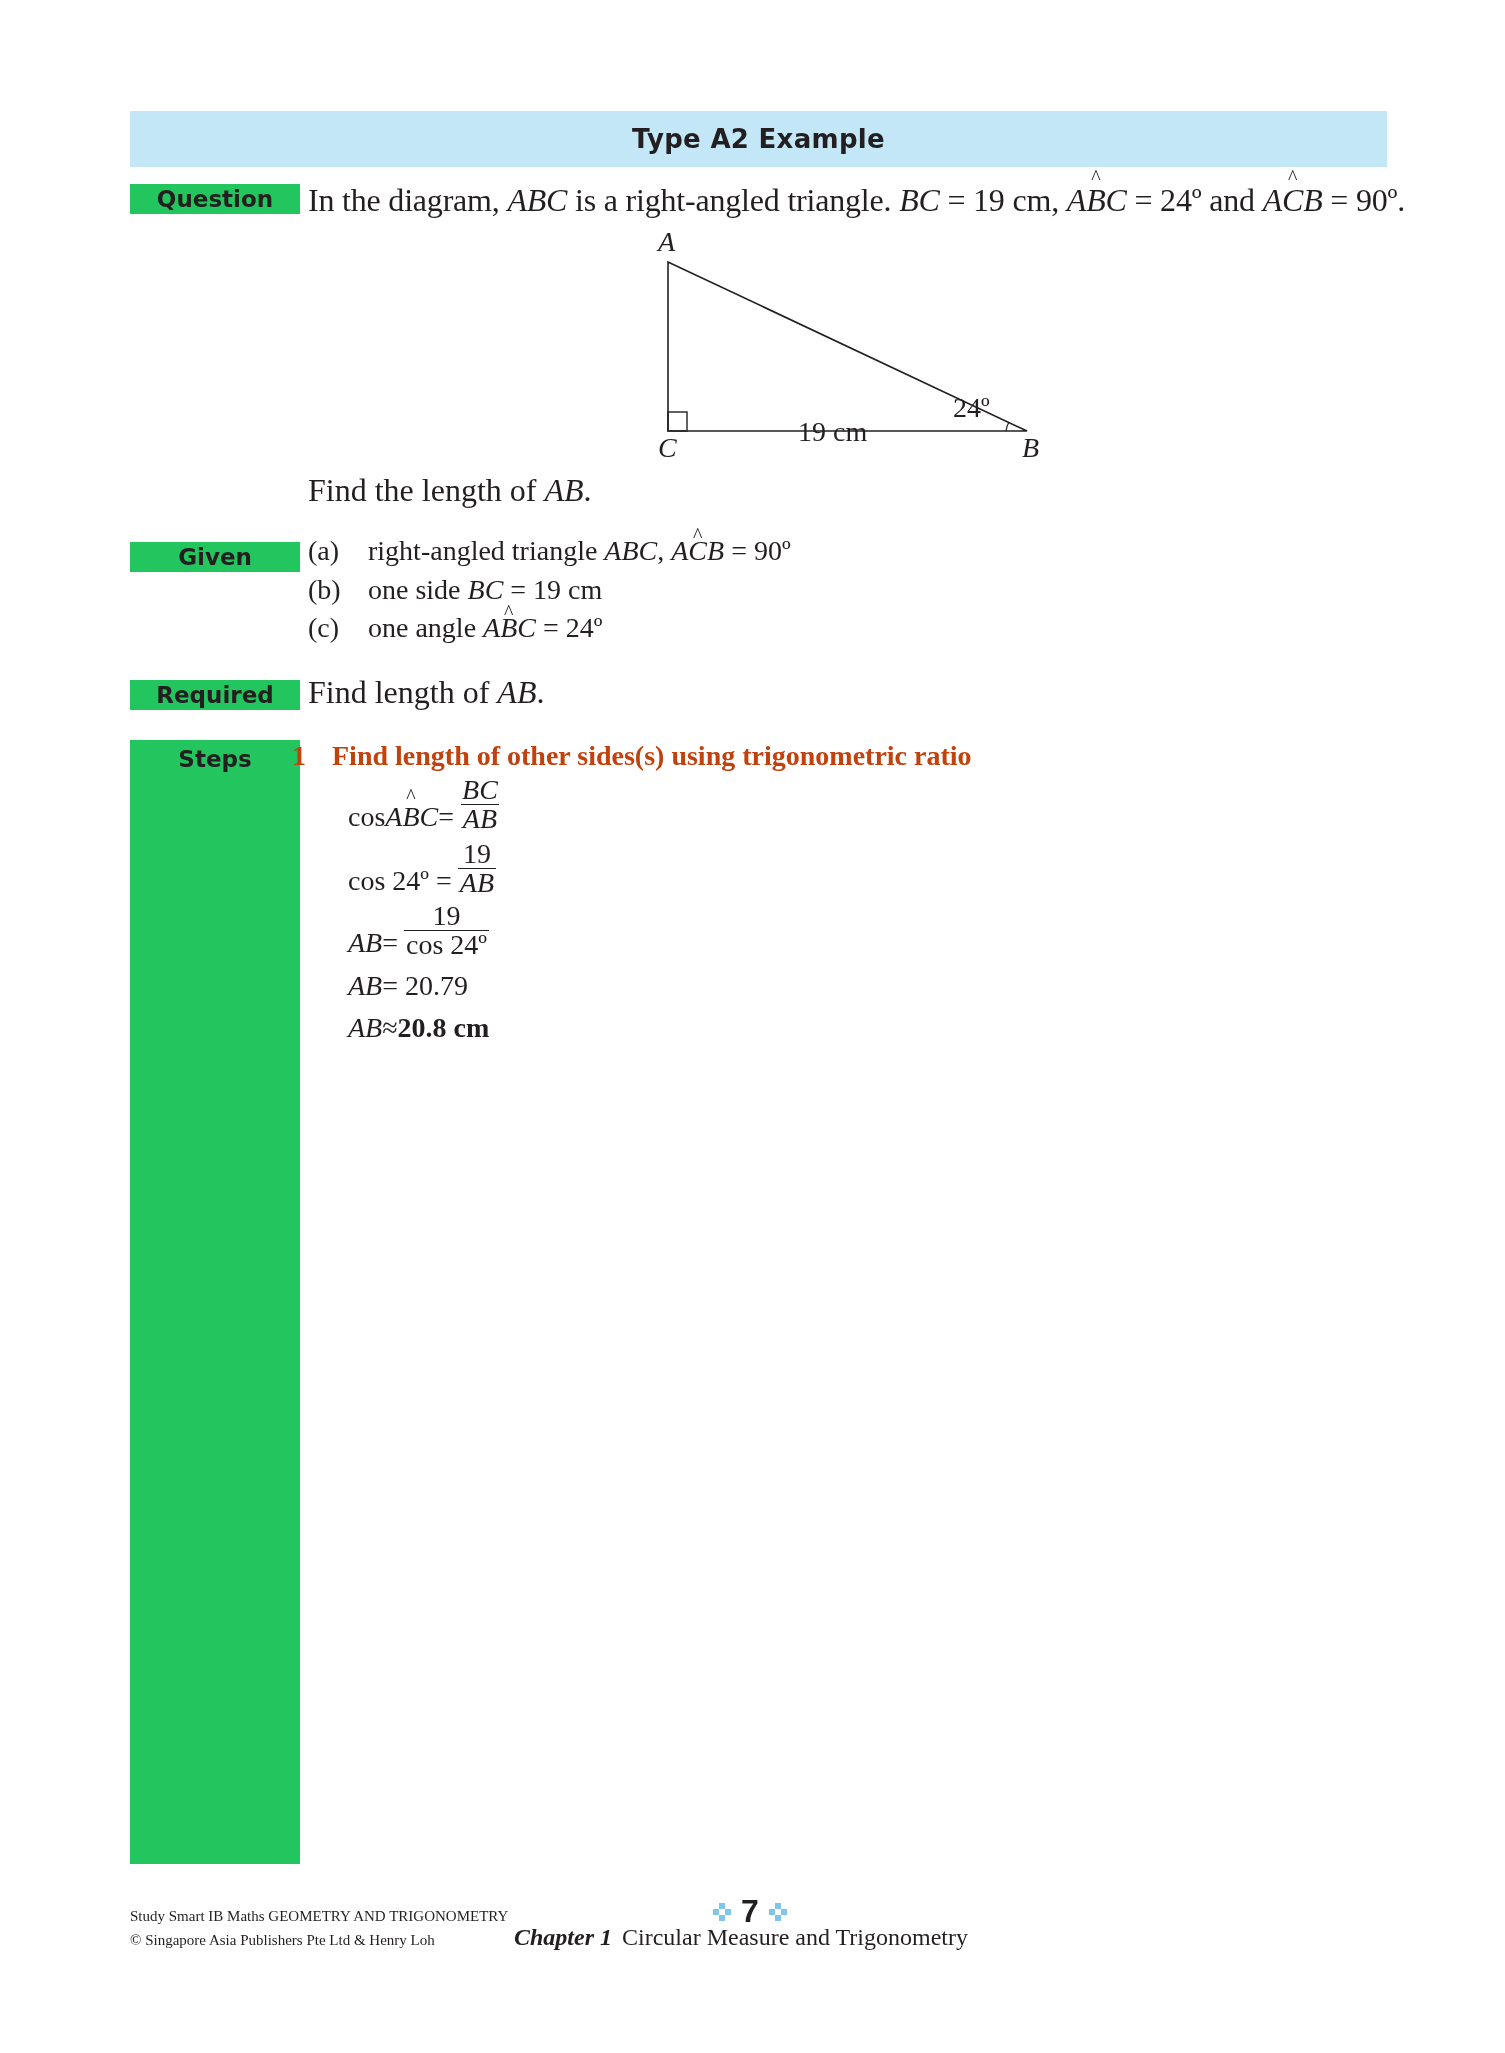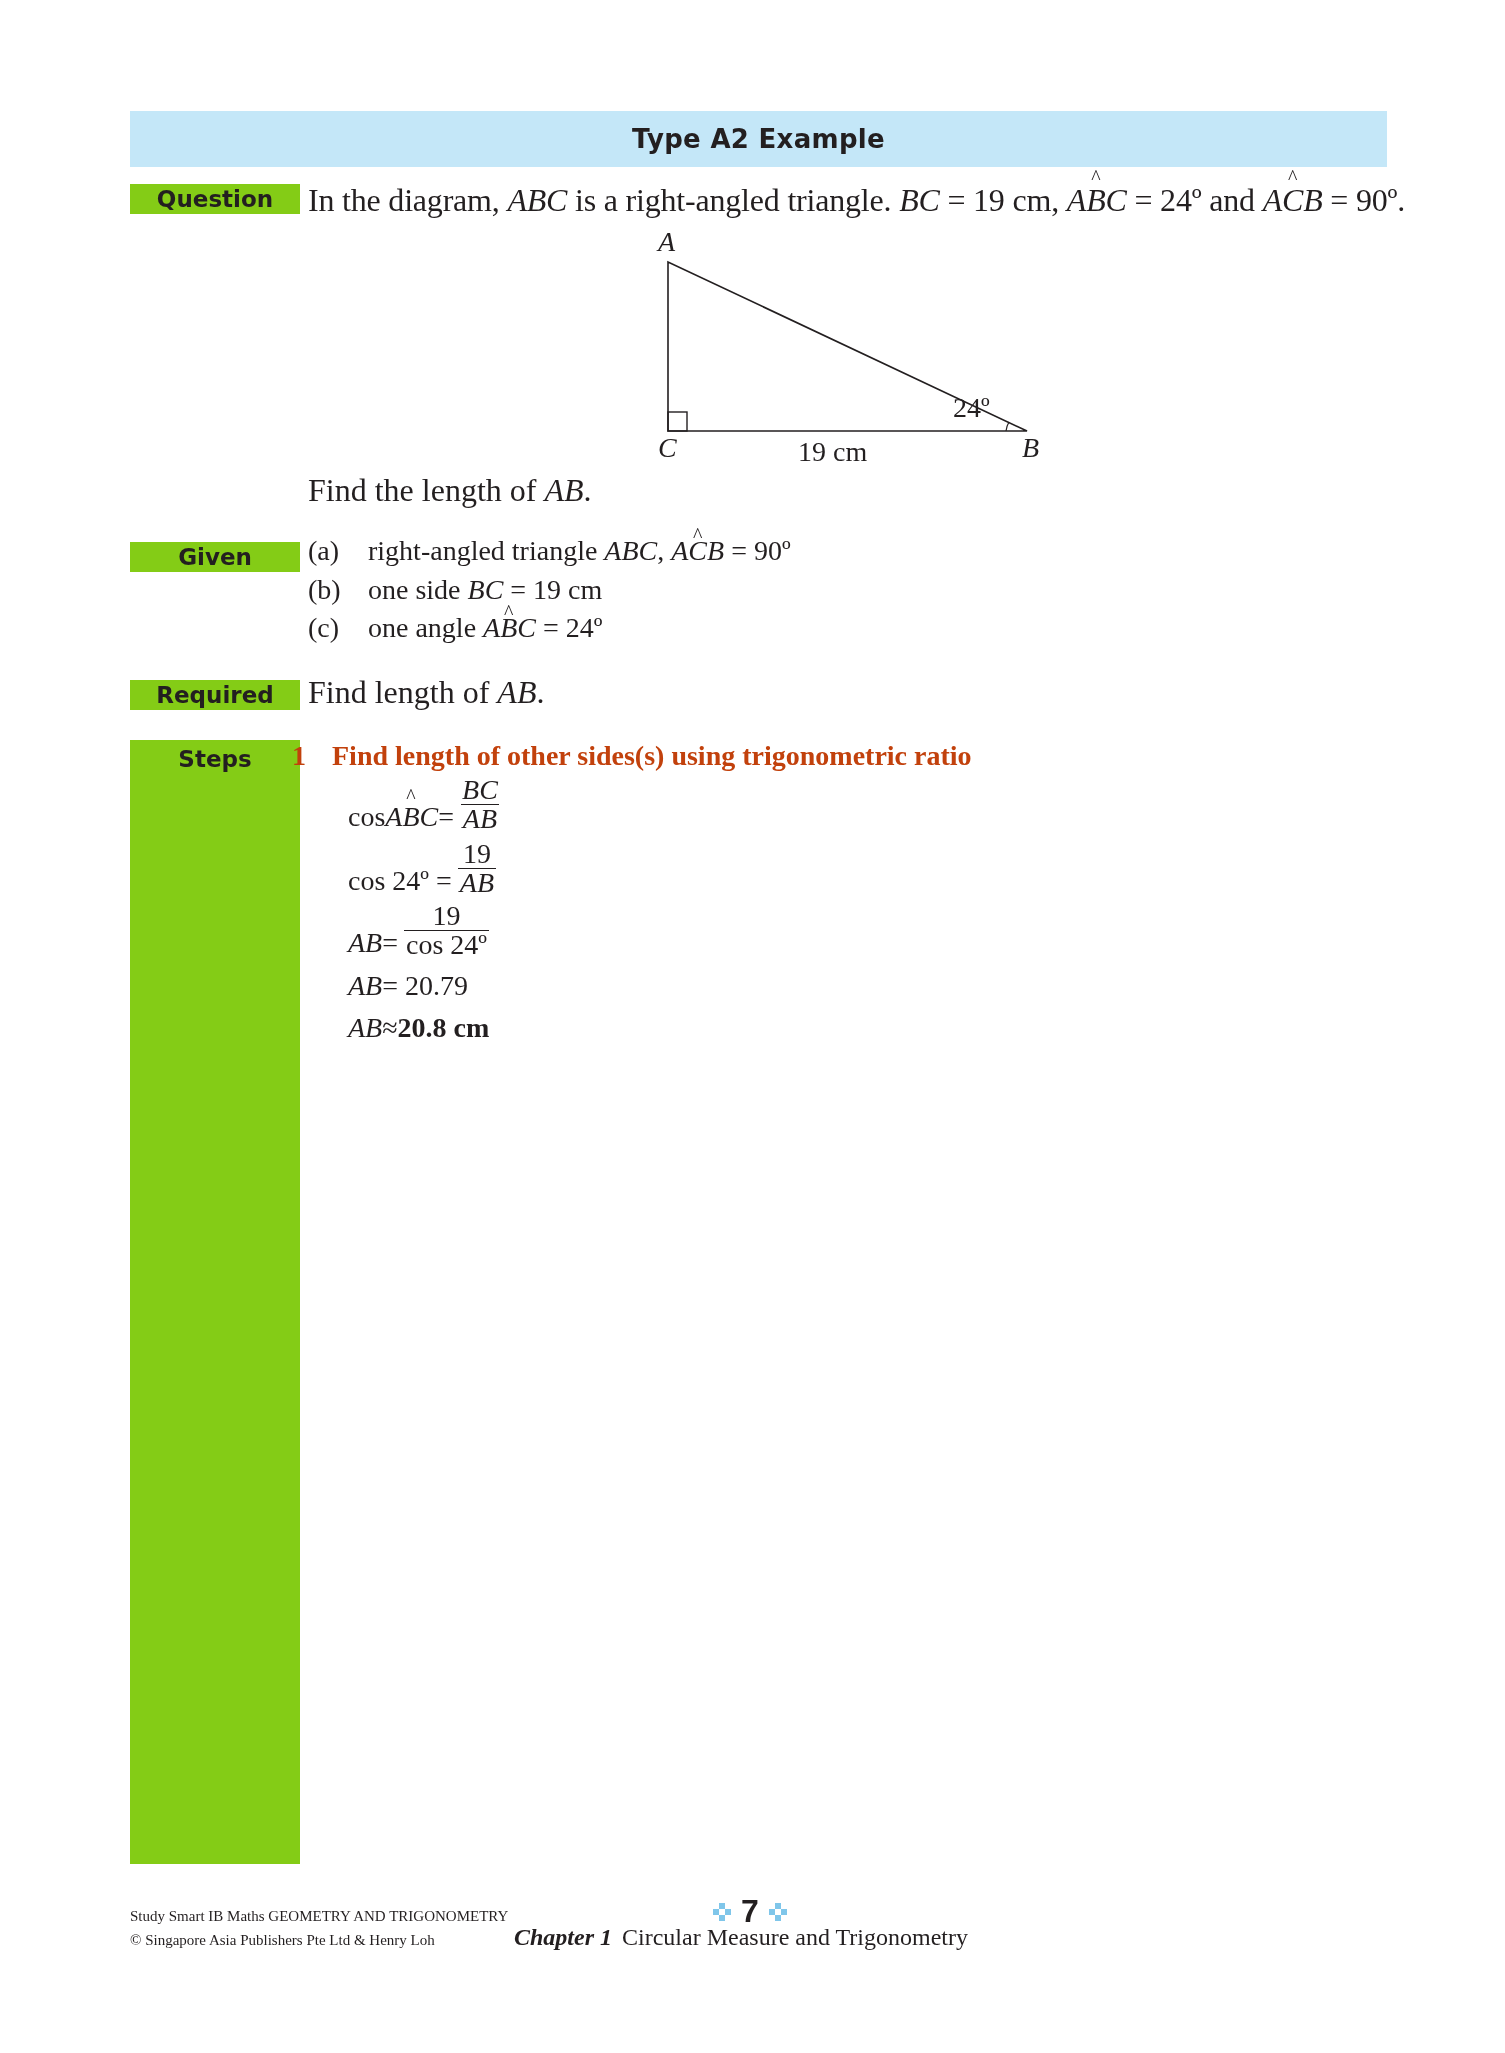--- a/index.html
+++ b/index.html
@@ -4,21 +4,21 @@
 <style>
   html, body { margin:0; padding:0; background:#ffffff; }
   body { width:1505px; height:2053px; position:relative; overflow:hidden;
          font-family:"Liberation Serif", serif; color:#231f20; }
   .it { font-style:italic; }
 
   .title-bar { position:absolute; left:130px; top:111px; width:1257px; height:56px;
                background:#c4e7f8; display:flex; align-items:center; justify-content:center; }
   .title-bar span { font-family:"DejaVu Sans", sans-serif; font-weight:bold; font-size:26px; color:#231f20; letter-spacing:0.3px; }
 
-  .label { position:absolute; left:130px; width:170px; background:#84cc16;
+  .label { position:absolute; left:130px; width:170px; background:#22c55e;
            font-family:"DejaVu Sans", sans-serif; font-weight:bold; font-size:23px;
            color:#231f20; text-align:center; box-sizing:border-box; }
   .lbl-question { top:184px; height:30px; line-height:30px; }
   .lbl-given { top:542px; height:30px; line-height:30px; }
   .lbl-required { top:680px; height:30px; line-height:30px; }
   .lbl-steps { top:740px; height:1124px; padding-top:4px; line-height:30px; }
 
   .txt { position:absolute; font-size:32px; white-space:nowrap; }
   .q-text { left:308px; top:182px; letter-spacing:-0.2px; }
   .find-text { left:308px; top:472px; }
@@ -71,21 +71,21 @@
 
 <div class="diagram">
   <svg width="440" height="250" viewBox="0 0 440 250">
     <polygon points="48,42 48,211 407,211" fill="none" stroke="#231f20" stroke-width="1.6"></polygon>
     <rect x="48" y="192" width="19" height="19" fill="none" stroke="#231f20" stroke-width="1.4"></rect>
     <path d="M386,211 A 22 22 0 0 1 389,202" fill="none" stroke="#231f20" stroke-width="1.2"></path>
   </svg>
   <span class="vlabel" style="left:38px; top:6px;">A</span>
   <span class="vlabel" style="left:38px; top:212px;">C</span>
   <span class="vlabel" style="left:402px; top:212px;">B</span>
-  <span class="vlabel" style="left:178px; top:216px; font-style:normal;">19 cm</span>
+  <span class="vlabel" style="left:178px; top:196px; font-style:normal;">19 cm</span>
   <span class="vlabel" style="left:333px; top:172px; font-style:normal;">24º</span>
 </div>
 
 <div class="txt find-text"><span>Find the length of </span><span class="it">AB</span><span>.</span></div>
 
 <div class="label lbl-given">Given</div>
 <div class="given-list">
   <div class="given-row">
     <span class="letter">(a)</span>
     <span><span>right-angled triangle </span><span class="it">ABC</span><span>, </span><span class="it">A</span><span class="it hat">C</span><span class="it">B</span><span> = 90º</span></span>

